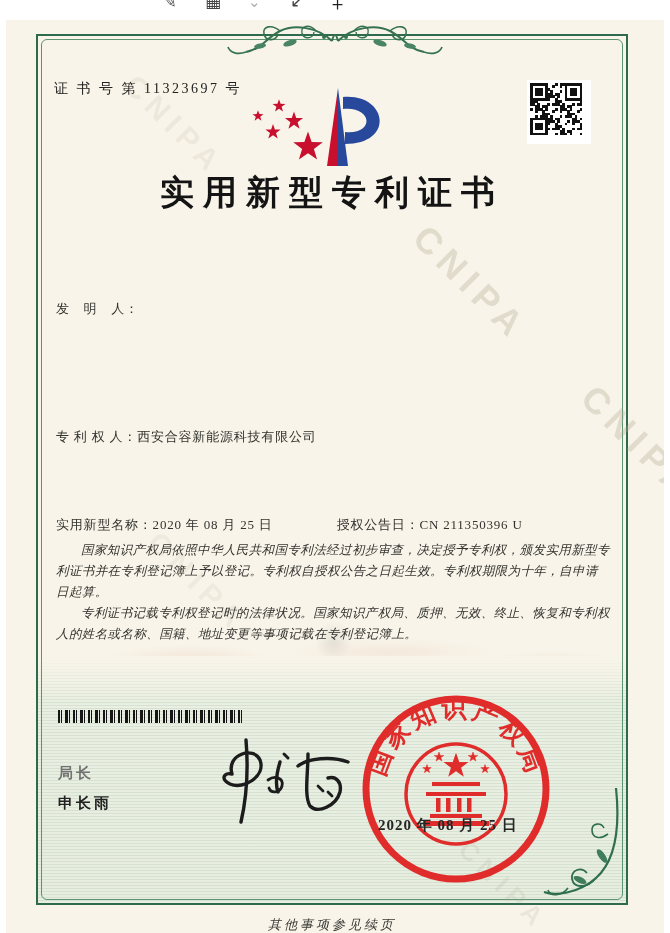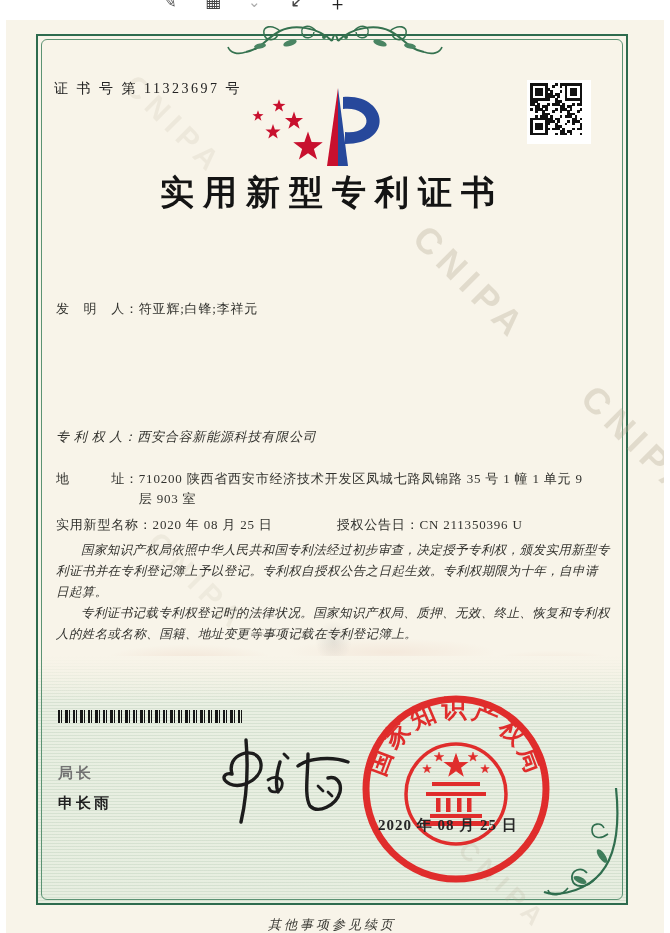--- a/index.html
+++ b/index.html
@@ -63,21 +63,21 @@
   .title{position:absolute;left:30px;right:36px;top:150px;text-align:center;
       font-size:34px;font-weight:700;letter-spacing:9px;color:#141414;
       font-family:"DejaVu Serif", serif;}
 
   
   .row{position:absolute;left:50px;right:56px;display:flex;font-size:13px;
        color:#32322e;letter-spacing:.8px;line-height:20px;}
   .row .lab{white-space:pre;}
   .row .val{flex:1;}
   .r-name{top:233px;} .r-inv{top:279px;} .r-pno{top:323px;} .r-app{top:365px;}
-  .r-own{top:407px;font-style:italic;} .r-addr{top:449px;} .r-grant{top:495px;}
+  .r-own{top:407px;} .r-addr{top:449px;} .r-grant{top:495px;}
   .r-grant .half2{margin-left:64px;}
 
   
   .paras{position:absolute;left:50px;right:54px;top:520px;font-size:12.5px;
       color:#33332f;line-height:21px;font-style:italic;letter-spacing:.4px;}
   .paras p{margin:0;text-indent:2em;}
 
   
   .barcode{position:absolute;left:52px;top:690px;width:186px;height:13px;
     background:repeating-linear-gradient(90deg,
@@ -392,29 +392,24 @@
         <div style="left: 34.6667px; top: 49.5238px; width: 2.77619px; height: 2.77619px;"></div>
         <div style="left: 39.619px; top: 49.5238px; width: 2.77619px; height: 2.77619px;"></div>
         <div style="left: 49.5238px; top: 49.5238px; width: 2.77619px; height: 2.77619px;"></div>
       </div>
   </div>
 
   <div class="title">实用新型专利证书</div>
 
   <div class="row r-inv">
     <span class="lab">发　明　人：</span>
-    <span class="val">符亚辉;白锋;李祥元</span>
   </div>
   <div class="row r-own">
     <span class="lab">专 利 权 人：</span>
     <span class="val">西安合容新能源科技有限公司</span>
-  </div>
-  <div class="row r-addr">
-    <span class="lab">地　　　址：</span>
-    <span class="val" style="max-width:448px;">710200 陕西省西安市经济技术开发区凤城七路凤锦路 35 号 1 幢 1 单元 9 层 903 室</span>
   </div>
   <div class="row r-grant">
     <span class="half1"><span class="lab">实用新型名称：</span><span>2020 年 08 月 25 日</span></span>
     <span class="half2"><span class="lab">授权公告日：</span><span>CN 211350396 U</span></span>
   </div>
 
   <div class="paras">
     <p>国家知识产权局依照中华人民共和国专利法经过初步审查，决定授予专利权，颁发实用新型专利证书并在专利登记簿上予以登记。专利权自授权公告之日起生效。专利权期限为十年，自申请日起算。</p>
     <p>专利证书记载专利权登记时的法律状况。国家知识产权局、质押、无效、终止、恢复和专利权人的姓名或名称、国籍、地址变更等事项记载在专利登记簿上。</p>
   </div>

